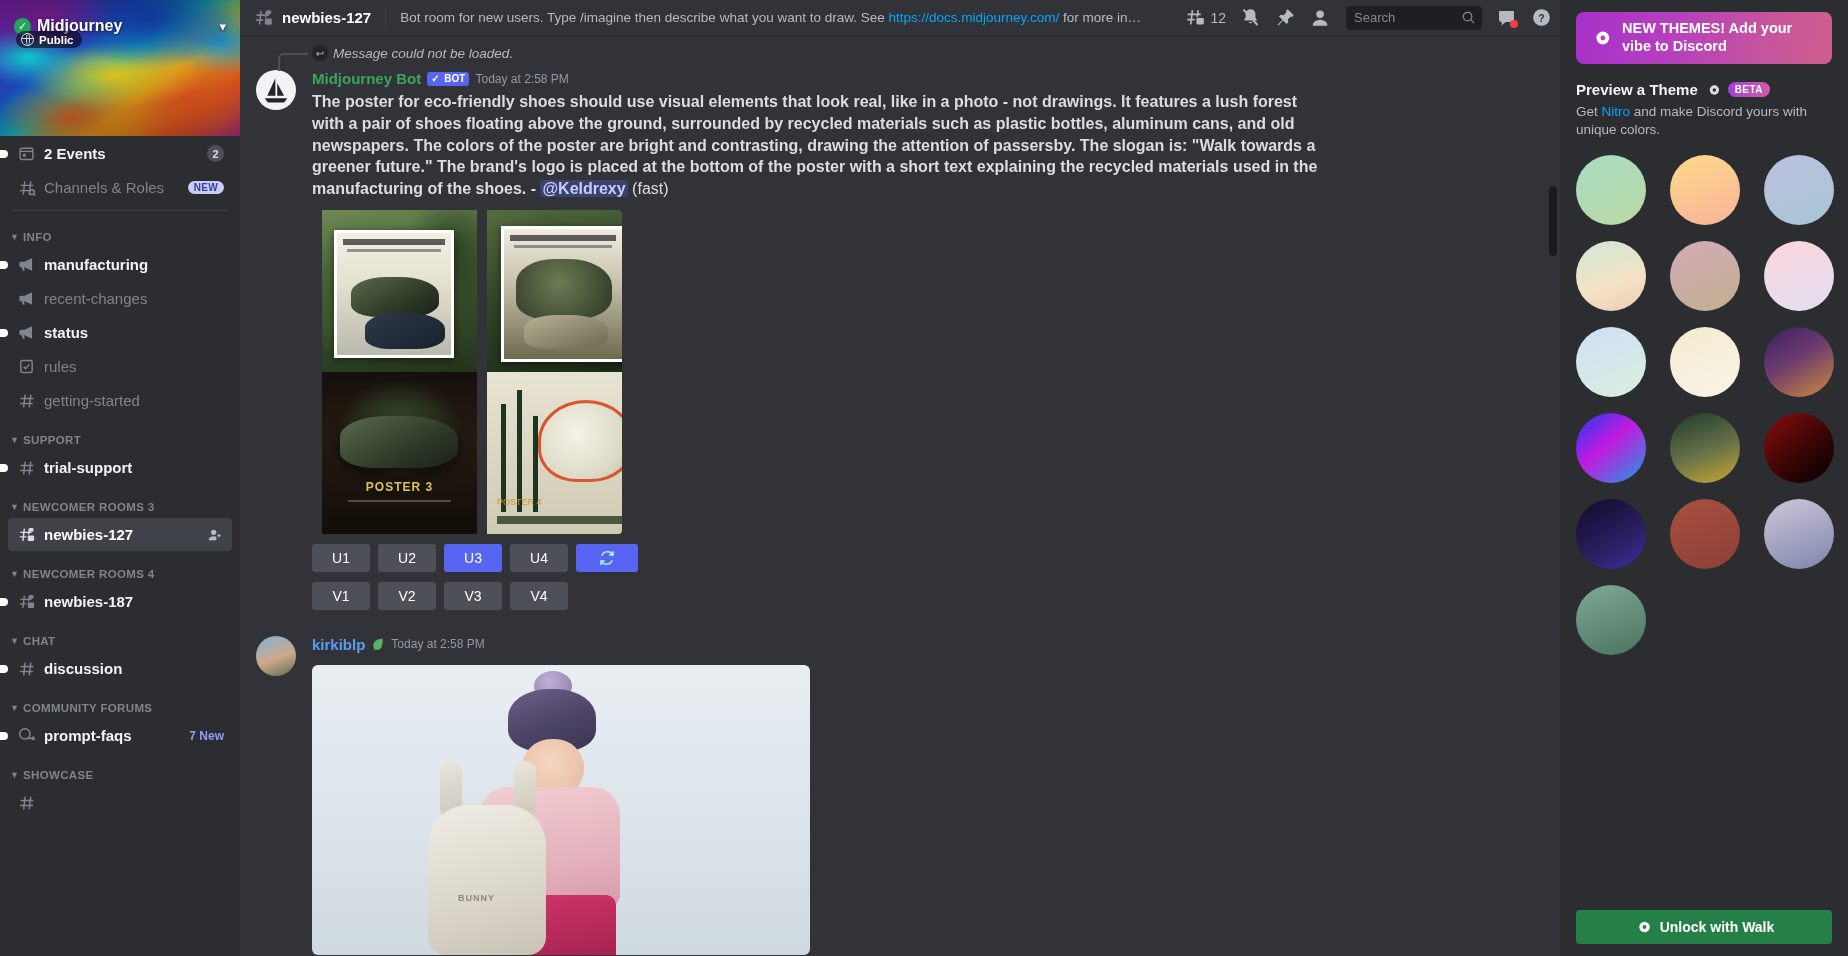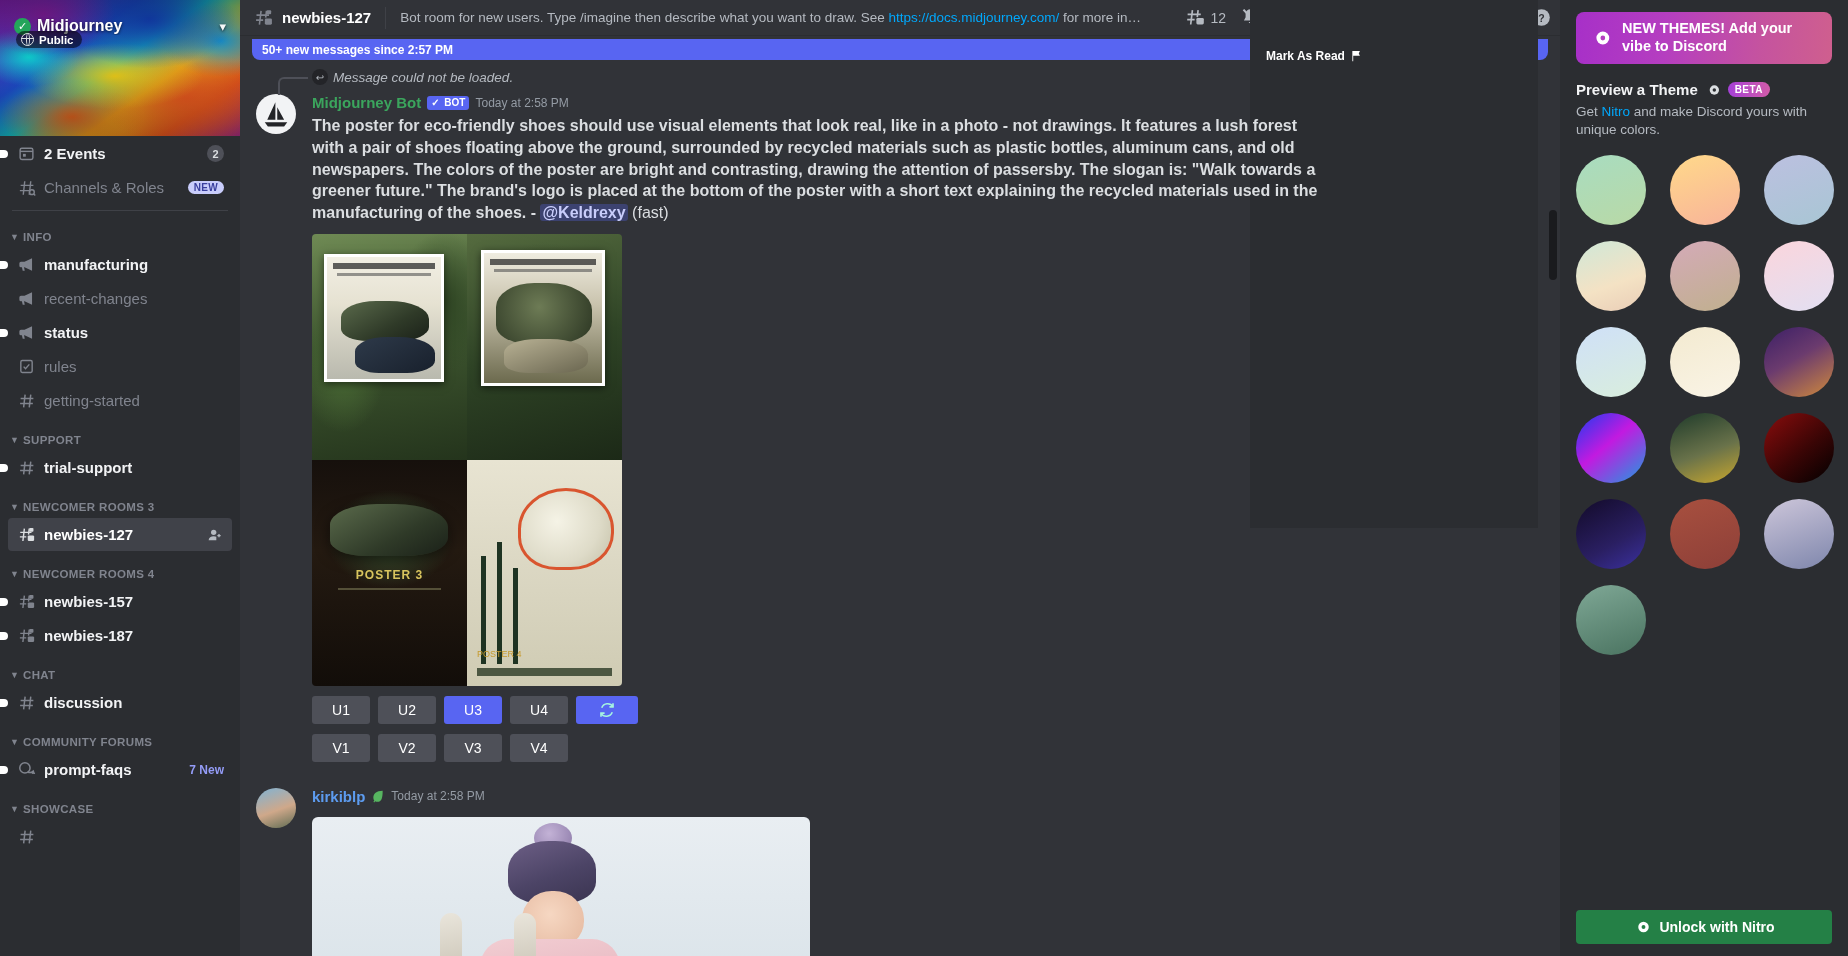--- a/index.html
+++ b/index.html
@@ -200,21 +200,21 @@
     max-width: 1015px;
   }
   .mention { background:#3c4270; color:#c9cdfb; border-radius:3px; padding:0 2px; font-weight:700; }
   .fast { color:#dbdee1; font-weight:400; }
 
   
   .imggrid {
     width: 310px; margin-top: 10px; border-radius:4px; overflow:hidden;
     display:grid; grid-template-columns: 1fr 1fr; grid-template-rows: 1fr 1fr; gap: 0;
   }
-  .cell { width:155px; height: 226px; position:relative; overflow:hidden; }
+  .cell { width:155px; height: 162px; position:relative; overflow:hidden;margin-left:10px; }
   .cell.c1 {
     background:
       radial-gradient(ellipse 60px 90px at 20% 60%, #4a6b35 0%, rgba(74,107,53,0) 70%),
       radial-gradient(ellipse 70px 100px at 85% 30%, #2e4423 0%, rgba(46,68,35,0) 70%),
       linear-gradient(170deg,#6f8a54 0%,#3f5730 45%,#24341c 100%);
   }
   .cell.c2 {
     background:
       radial-gradient(ellipse 70px 80px at 50% 30%, #3d5630 0%, rgba(61,86,48,0) 75%),
       linear-gradient(165deg,#556b3f 0%,#2f4426 50%,#1c2917 100%);
@@ -482,30 +482,20 @@
               <circle cx="10" cy="8" r="4"></circle>
               <path d="M2.5 20c0-4 3.4-6 7.5-6 1.5 0 2.9.3 4 .8V20z"></path>
               <path d="M18 10.5v5M15.5 13h5" stroke="currentColor" stroke-width="2" fill="none"></path>
             </svg>
         </span>
       </div>
 
       <div class="cat">
         <span class="caret">▼</span>
         <span class="cat-txt">NEWCOMER ROOMS 4</span>
-      </div>
-      <div class="nav-row unread">
-        <span class="ic">
-          <svg width="18" height="18" viewBox="0 0 24 24" fill="none" stroke="currentColor" stroke-width="1.9">
-              <path d="M8.5 3.5 6.5 20M15 3.5l-1 8M3 8.5h15M2.5 14.5h8.5"></path>
-              <rect x="13" y="12.5" width="8.5" height="7.5" rx="1.6" fill="currentColor" stroke="none"></rect>
-              <rect x="15" y="2.6" width="5.6" height="5" rx="1.2" fill="currentColor" stroke="none"></rect>
-            </svg>
-        </span>
-        <span class="txt">newbies-157</span>
       </div>
       <div class="nav-row unread">
         <span class="ic">
           <svg width="18" height="18" viewBox="0 0 24 24" fill="none" stroke="currentColor" stroke-width="1.9">
               <path d="M8.5 3.5 6.5 20M15 3.5l-1 8M3 8.5h15M2.5 14.5h8.5"></path>
               <rect x="13" y="12.5" width="8.5" height="7.5" rx="1.6" fill="currentColor" stroke="none"></rect>
               <rect x="15" y="2.6" width="5.6" height="5" rx="1.2" fill="currentColor" stroke="none"></rect>
             </svg>
         </span>
         <span class="txt">newbies-187</span>
@@ -610,29 +600,20 @@
         </span>
         <span class="tb-ic">
           <svg width="21" height="21" viewBox="0 0 24 24" fill="currentColor">
               <circle cx="12" cy="12" r="9.5"></circle>
               <text x="12" y="16.6" font-size="12" font-weight="700" fill="#313338" text-anchor="middle" font-family="Liberation Sans">?</text>
             </svg>
         </span>
       </div>
     </div>
 
-    <div class="banner-new">
-      <span>50+ new messages since 2:57 PM</span>
-      <span class="right">
-        <span>Mark As Read</span>
-        <svg width="14" height="14" viewBox="0 0 24 24" fill="currentColor">
-            <path d="M4 3.5h13l-2 4 2 4H5.5V21H4z"></path>
-          </svg>
-      </span>
-    </div>
 
     <div class="msgs">
       <div class="msgs-inner">
 
         <div class="reply-ctx">
           <span class="reply-spine"></span>
           <span class="reply-ava">↩</span>
           <span class="reply-txt">Message could not be loaded.</span>
         </div>
 
@@ -783,17 +764,17 @@
       </div>
 
     <button class="nitro-btn">
       <span>
         <svg width="18" height="18" viewBox="0 0 24 24" fill="currentColor">
             <circle cx="14" cy="12" r="7"></circle>
             <circle cx="14" cy="12" r="2.6" fill="#248046"></circle>
             <path d="M7 10.5H1.5M7 13.5H4"></path>
           </svg>
       </span>
-      <span>Unlock with Nitro</span>
+      <span>Unlock with Walk</span>
     </button>
   </div>
 
 </div>
 
 </body></html>

